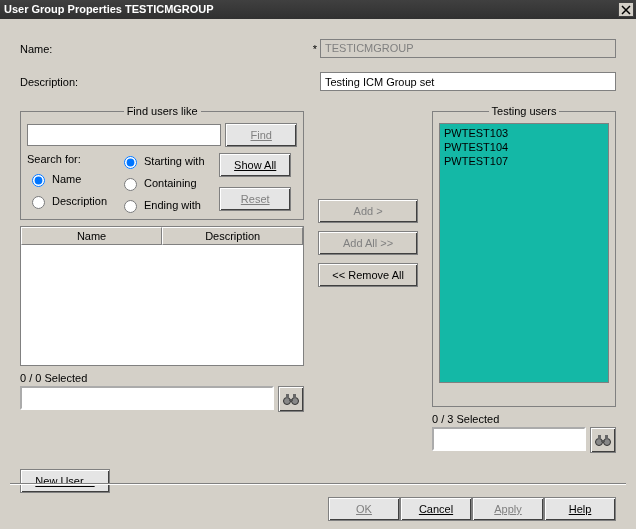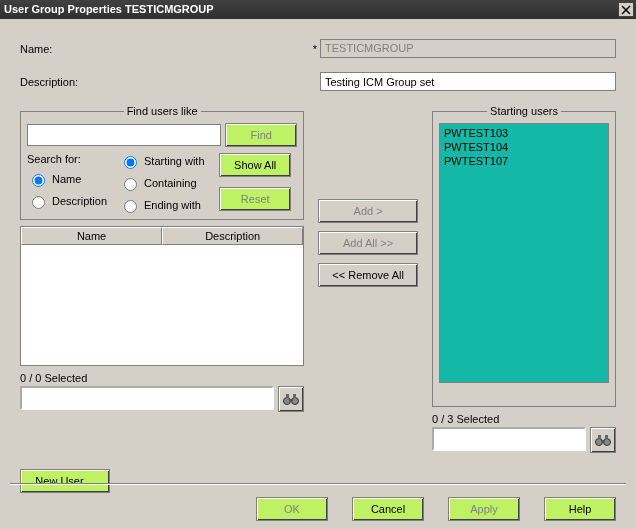--- a/index.html
+++ b/index.html
@@ -19,21 +19,21 @@
 
 .work { display:flex; gap:10px; padding:0 20px; }
 .leftcol { width: 290px; }
 .midcol { width: 110px; padding-top: 94px; display:flex; flex-direction:column; align-items:center; gap:8px; }
 .rightcol { flex:1; }
 
 fieldset { border:1px solid #808080; margin:0; padding:4px 6px 6px 6px; }
 legend { padding:0 3px;text-align:center; }
 .searchrow { display:flex; align-items:center; gap:4px; margin-top:2px; }
 .searchrow input[type=text]{ flex:1; height:22px; border:1px solid #808080; padding:2px 4px; }
-.btn, button.btn { width:72px; height:24px; background:#bef264; border:1px solid #808080; box-shadow: inset 1px 1px #fff, inset -1px -1px #404040; cursor:pointer; display:inline-flex; align-items:center; justify-content:center; }
+.btn, button.btn { width:72px; height:24px; background:#e5e5e5; border:1px solid #808080; box-shadow: inset 1px 1px #fff, inset -1px -1px #404040; cursor:pointer; display:inline-flex; align-items:center; justify-content:center;text-decoration:underline; }
 .btn.disabled, button.btn:disabled { color:#808080; cursor:default; }
 
 .sf { display:flex; margin-top:6px; font-size:11px; gap:4px; }
 .sfcol { flex:1; display:flex; flex-direction:column; gap:6px; }
 .sfcol label { display:flex; align-items:center; gap:4px; }
 .rtcol { width:78px; display:flex; flex-direction:column; gap:10px; align-items:flex-start; }
 
 .grid { border:1px solid #808080; margin-top:6px; background:#fff; height:140px; display:flex; flex-direction:column; }
 .ghdr { display:flex; background:#d4d0c8; }
 .gh { flex:1; border:1px solid #fff; border-right-color:#808080; border-bottom-color:#808080; text-align:center; padding:2px 0; }
@@ -46,21 +46,21 @@
 
 .selbox { border:1px solid #808080; background:#14b8a6; height:260px; overflow:auto; padding:2px; margin-top:2px; }
 .selitem { padding:1px 2px; }
 
 .midbtn { width:100px; height:24px; background:#d4d0c8; border:1px solid #808080; box-shadow: inset 1px 1px #fff, inset -1px -1px #404040; display:flex; align-items:center; justify-content:center; }
 .midbtn.disabled { color:#808080; }
 
 .newuser { margin:16px 0 0 20px; }
 .newuser .btn { width:90px; }
 
-.footer { position:absolute; bottom:8px; right:20px; display:flex; gap:24px; padding-top:10px;}
+.footer { position:absolute; bottom:8px; right:20px; display:flex; gap:0; padding-top:10px;}
 .footer .btn { width:72px; }
 .hr { position:absolute; bottom:44px; left:10px; right:10px; height:2px; border-top:1px solid #808080; border-bottom:1px solid #fff; }
 </style>
 </head>
 <body>
 
 <div class="titlebar">
   <span>User Group Properties TESTICMGROUP</span>
   <div class="closebtn">
     <svg viewBox="0 0 10 10">
@@ -147,21 +147,21 @@
   </div>
 
   <div class="midcol">
     <div class="midbtn disabled">Add &gt;</div>
     <div class="midbtn disabled">Add All &gt;&gt;</div>
     <div class="midbtn">&lt;&lt; Remove All</div>
   </div>
 
   <div class="rightcol">
     <fieldset style="height:302px">
-      <legend>Starting users</legend>
+      <legend>Testing users</legend>
       <div class="selbox">
         <div class="selitem">PWTEST103</div>
         <div class="selitem">PWTEST104</div>
         <div class="selitem">PWTEST107</div>
       </div>
     </fieldset>
     <div class="status">0 / 3 Selected</div>
     <div class="filterrow">
       <input value="" style="">
       <div class="binoc">

